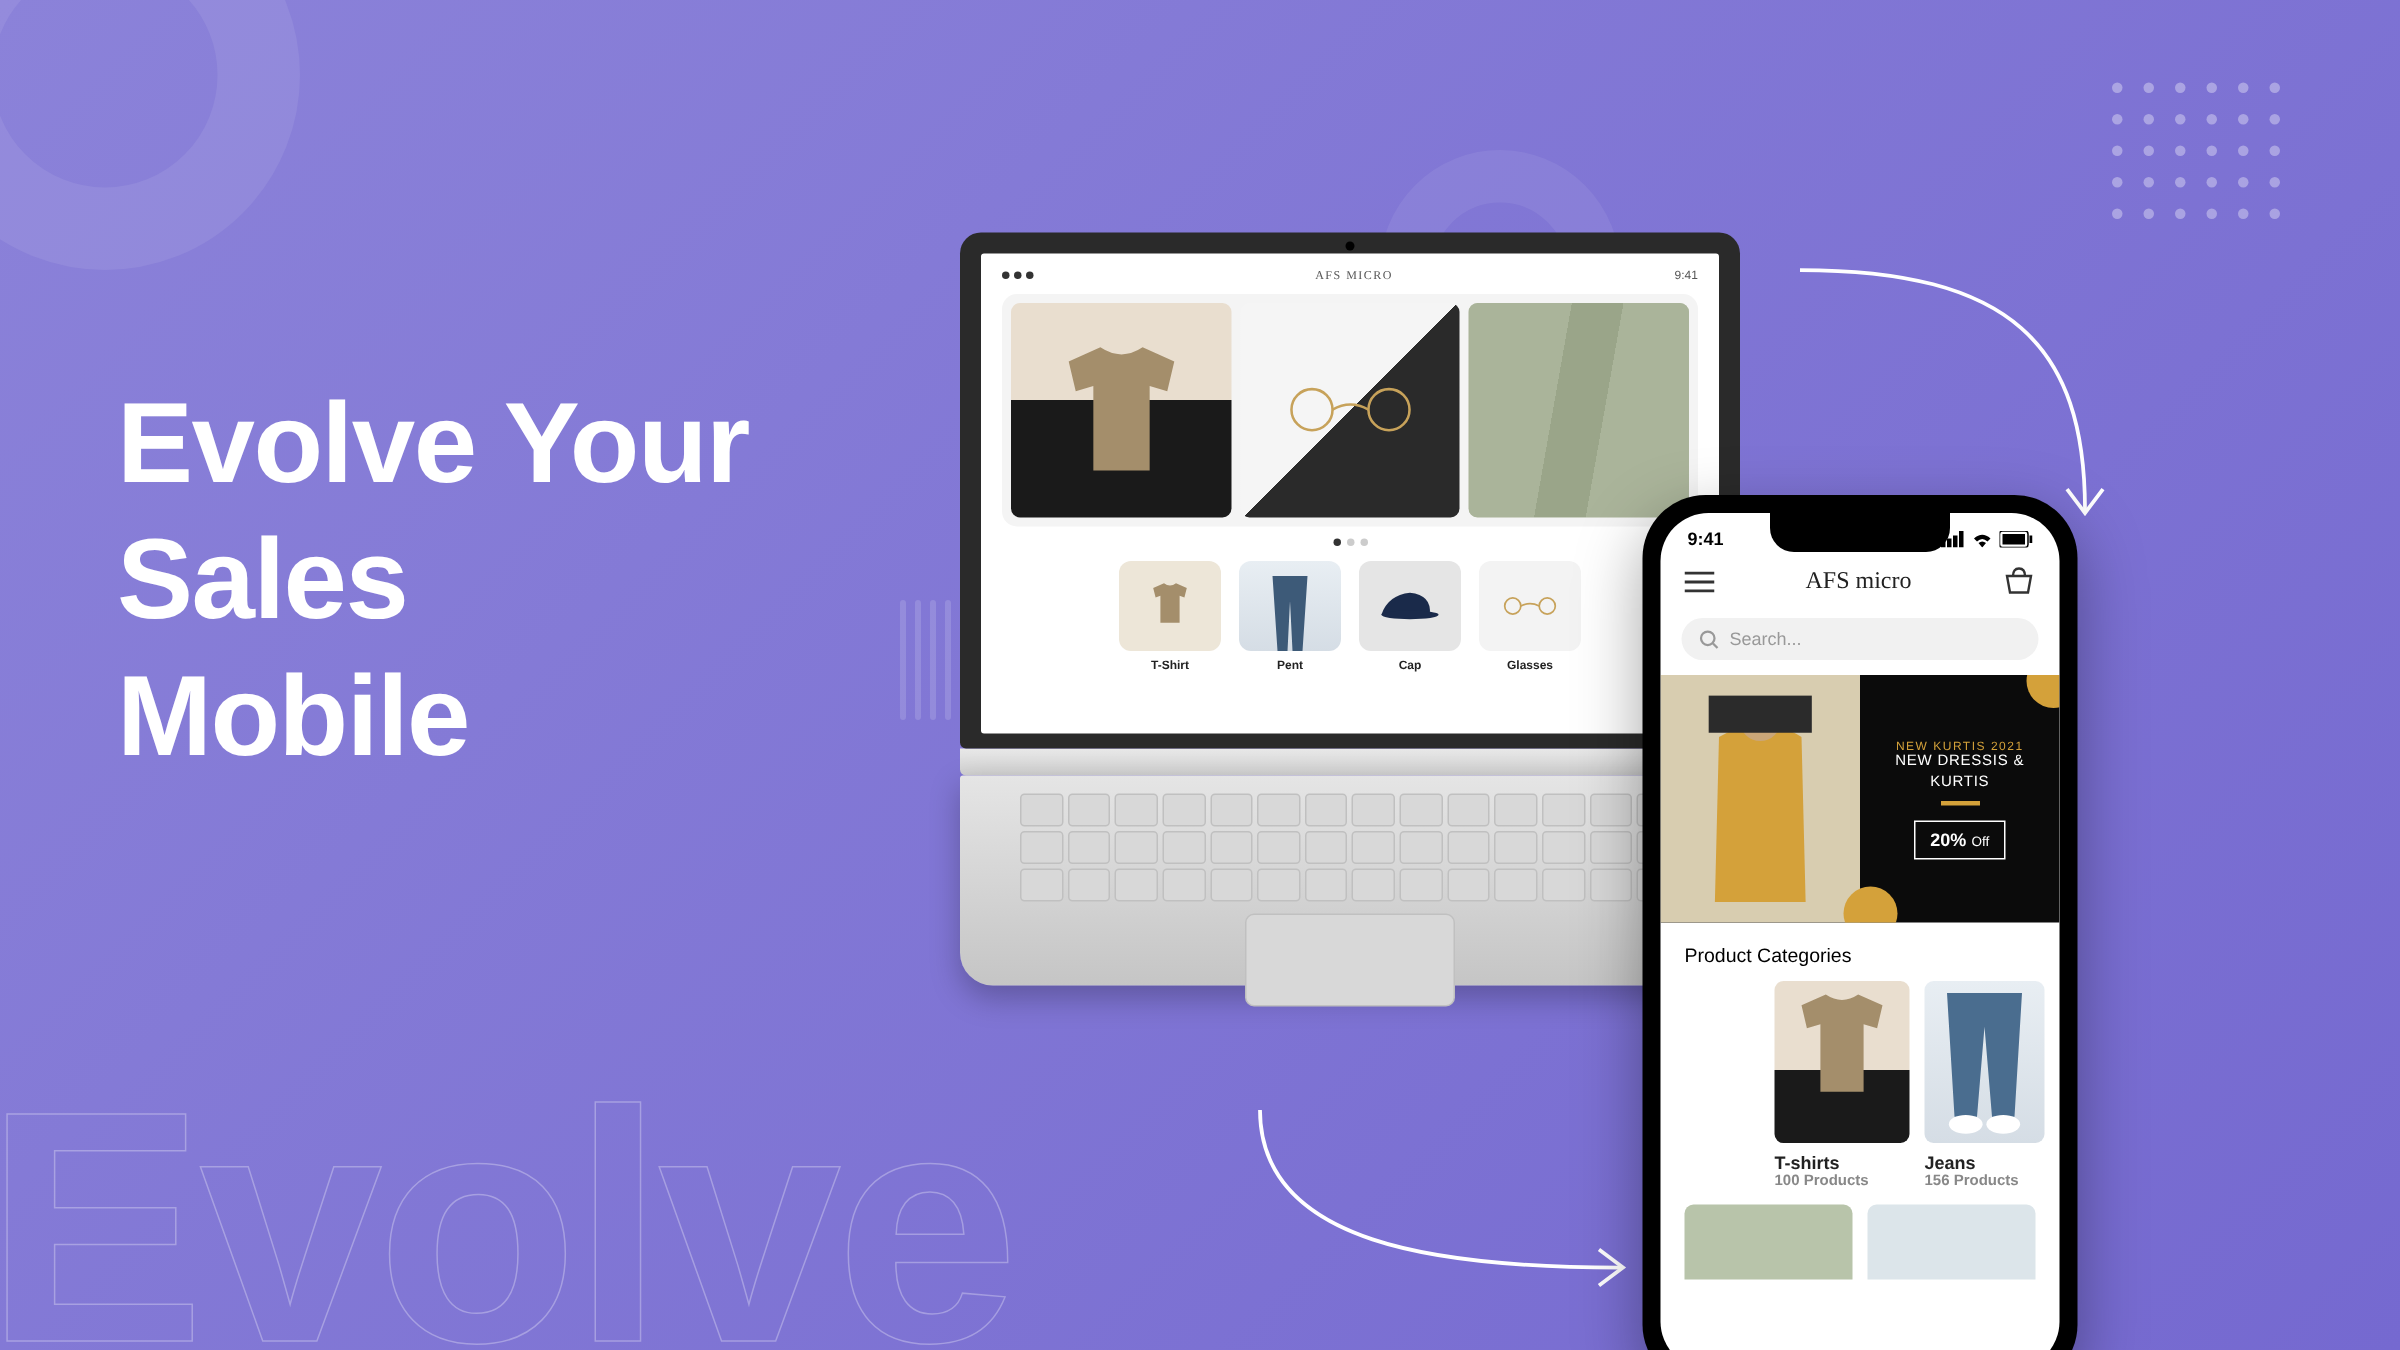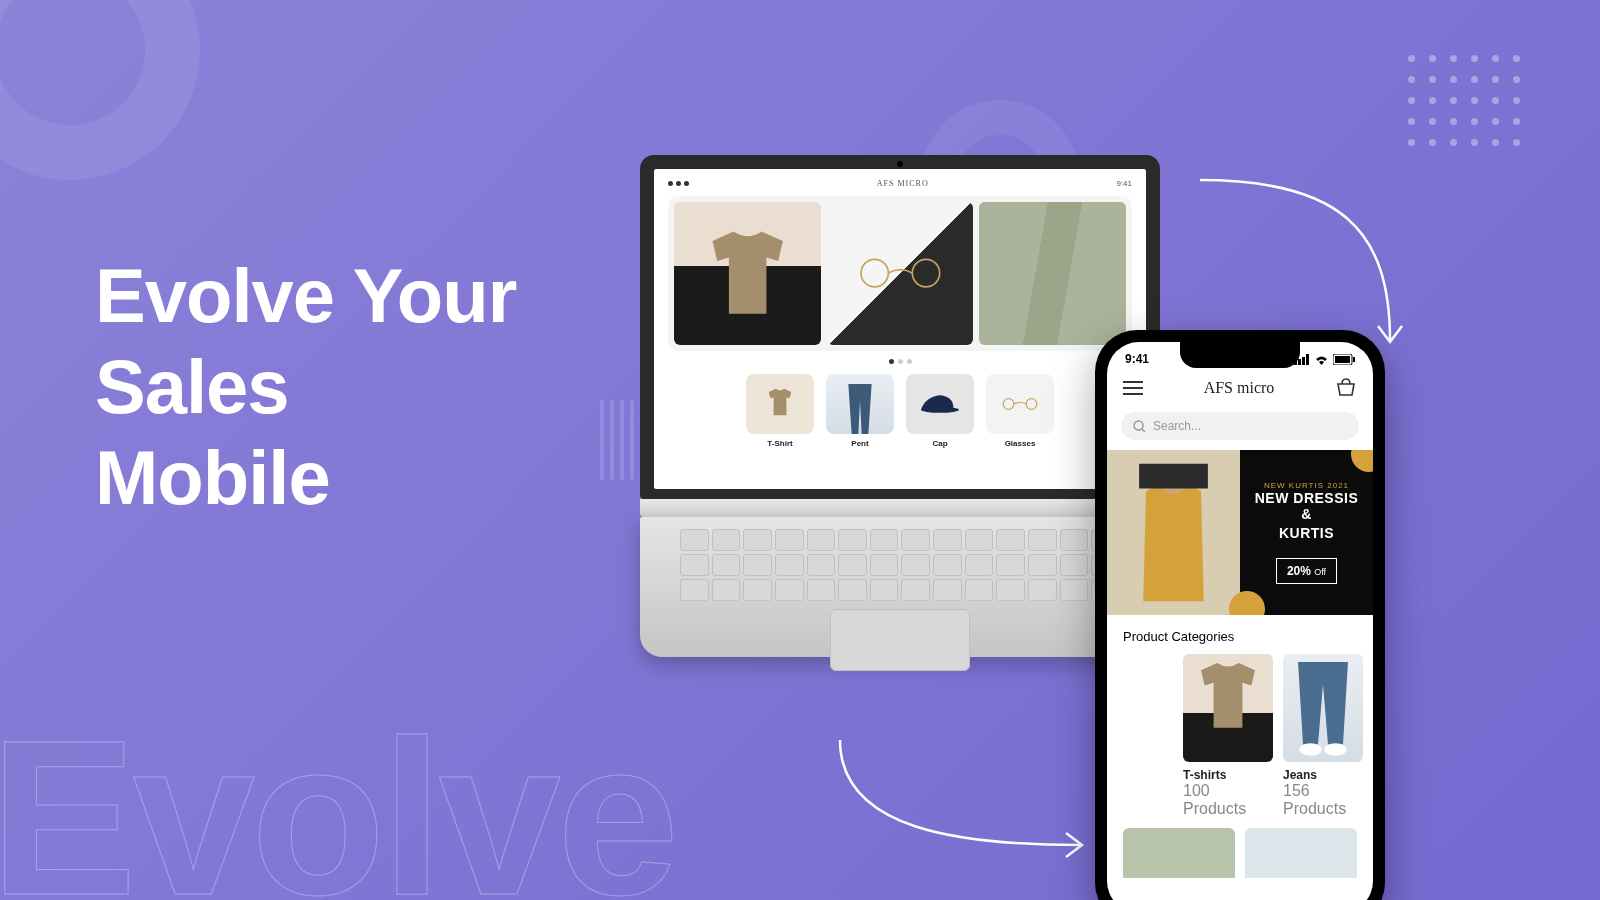--- a/index.html
+++ b/index.html
@@ -7,21 +7,21 @@
 
 
 .deco-ring-tl { position:absolute; top:-80px; left:-60px; width:260px; height:260px; border:55px solid rgba(255,255,255,.08); border-radius:50%; }
 .deco-ring-mid { position:absolute; top:100px; left:920px; width:160px; height:160px; border:35px solid rgba(255,255,255,.07); border-radius:50%; }
 .deco-dots { position:absolute; top:55px; right:80px; display:grid; grid-template-columns:repeat(6,1fr); gap:14px; }
 .deco-dots span { width:7px; height:7px; background:rgba(255,255,255,.35); border-radius:50%; display:block; }
 .deco-lines { position:absolute; top:400px; left:600px; display:flex; gap:6px; }
 .deco-lines span { width:4px; height:80px; background:rgba(255,255,255,.15); border-radius:2px; display:block; }
 
 
-.headline { position:absolute; left:95px; top:250px; color:#fff; font-weight:800; font-size:76px; line-height:1.2; letter-spacing:-1px; }
+.headline { position:absolute; left:78px; top:250px; color:#fff; font-weight:800; font-size:76px; line-height:1.2; letter-spacing:-1px; }
 .evolve-outline { position:absolute; left:-10px; bottom:-45px; font-size:220px; font-weight:700; color:transparent; -webkit-text-stroke:1px rgba(255,255,255,.3); letter-spacing:-4px; }
 
 
 .laptop { position:absolute; top:155px; left:640px; width:520px; }
 .laptop-screen-bezel { background:#2a2a2a; border-radius:14px 14px 4px 4px; padding:14px 14px 10px; position:relative; }
 .laptop-cam { position:absolute; top:6px; left:50%; transform:translateX(-50%); width:6px; height:6px; background:#000; border-radius:50%; }
 .laptop-screen { background:#fff; border-radius:2px; height:320px; padding:10px 14px; }
 .laptop-base { height:18px; background:linear-gradient(#e8e8e8,#d0d0d0); border-radius:0 0 4px 4px; }
 .laptop-keyboard { background:linear-gradient(#e5e5e5,#c5c5c5); height:140px; border-radius:2px 2px 22px 22px; padding:12px 40px 8px; box-shadow:0 8px 20px rgba(0,0,0,.25); }
 .kb-keys { display:grid; grid-template-columns:repeat(14,1fr); gap:3px; margin-bottom:8px; }
@@ -53,32 +53,32 @@
 .phone-status { display:flex; justify-content:space-between; align-items:center; padding:10px 18px 4px; font-size:12px; font-weight:600; color:#000; }
 .phone-status-right { display:flex; gap:4px; align-items:center; }
 .phone-header { display:flex; justify-content:space-between; align-items:center; padding:8px 16px; }
 .phone-brand { font-family:Georgia,serif; font-size:16px; color:#222; }
 .phone-search { margin:6px 14px; background:#f1f1f1; border-radius:18px; padding:7px 12px; display:flex; align-items:flex-end; gap:7px; color:#999; font-size:12px; }
 .phone-banner { margin:10px 0 0; height:165px; background:#0b0b0b; display:flex; position:relative; overflow:hidden; }
 .banner-img { width:50%; background:linear-gradient(#e0d8c5,#c9b88a); position:relative; }
 .banner-text { width:50%; color:#fff; padding:34px 12px; display:flex; flex-direction:column; justify-content:center; align-items:center; text-align:center; }
 .banner-kicker { font-size:8px; letter-spacing:1px; color:#bbb; }
 .banner-kicker span { color:#d4a13a; }
-.banner-title { font-size:14px; font-weight:700; margin:0 0 3px; letter-spacing:.5px; }
+.banner-title { font-size:10px; font-weight:400; margin:0 0 3px; letter-spacing:.5px; }
 .banner-rule { width:26px; height:3px; background:#d4a13a; margin:4px 0 10px; }
 .banner-off { border:1px solid #fff; padding:5px 10px; font-size:12px; font-weight:700; }
 .banner-off small { font-size:9px; font-weight:400; }
 .banner-dot { position:absolute; width:36px; height:36px; background:#d4a13a; border-radius:50%; }
 .banner-dot.a { bottom:-12px; left:46%; }
 .banner-dot.b { top:-14px; right:-14px; }
 .phone-section-title { font-size:13px; font-weight:400; color:#000000; padding:14px 16px 10px; }
 .phone-cats { display:grid; grid-template-columns:1fr 1fr; gap:10px; padding:0 32px;margin-left:44px; }
 .phone-cat-thumb { height:108px; background:#ede6d8; border-radius:6px; overflow:hidden; }
 .phone-cat-name { font-size:12px; font-weight:700; color:#222; margin-top:6px; }
-.phone-cat-count { font-size:16px; color:#888; }
+.phone-cat-count { font-size:10px; color:#888;font-weight:bold; }
 .phone-cats-row2 { display:grid; grid-template-columns:1fr 1fr; gap:10px; padding:10px 16px 0; }
 .row2-thumb { height:50px; background:#d8e0d2; border-radius:6px 6px 0 0; }
 
 
 .arrow { position:absolute; stroke:#fff; stroke-width:2.5; fill:none; }
 .arrow1 { top:170px; left:1180px; width:240px; height:200px; }
 .arrow2 { top:730px; left:820px; width:280px; height:130px; }
 
 
 .tshirt-shape { width:80%; margin-top:10px; }

